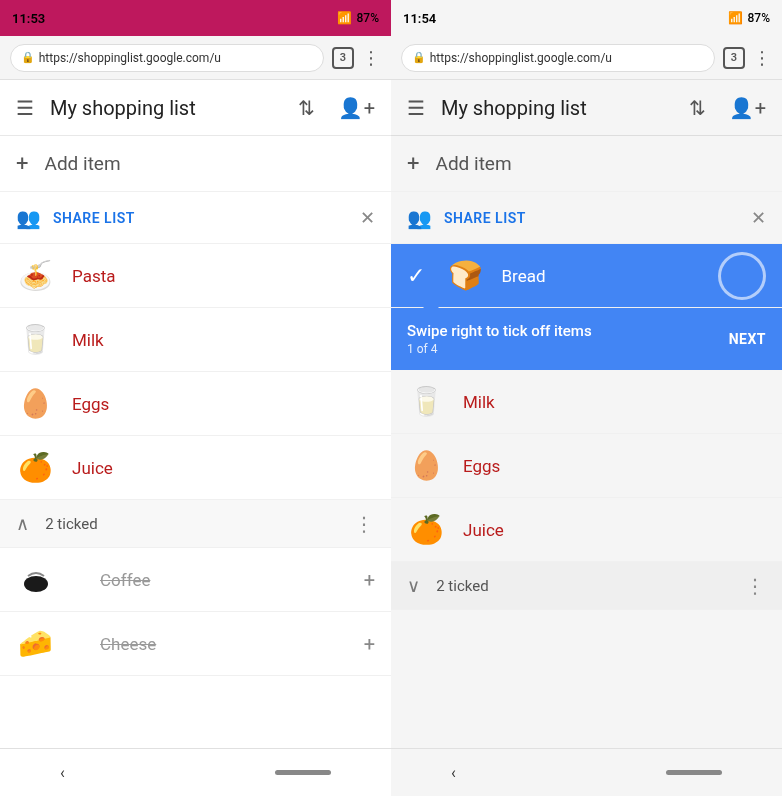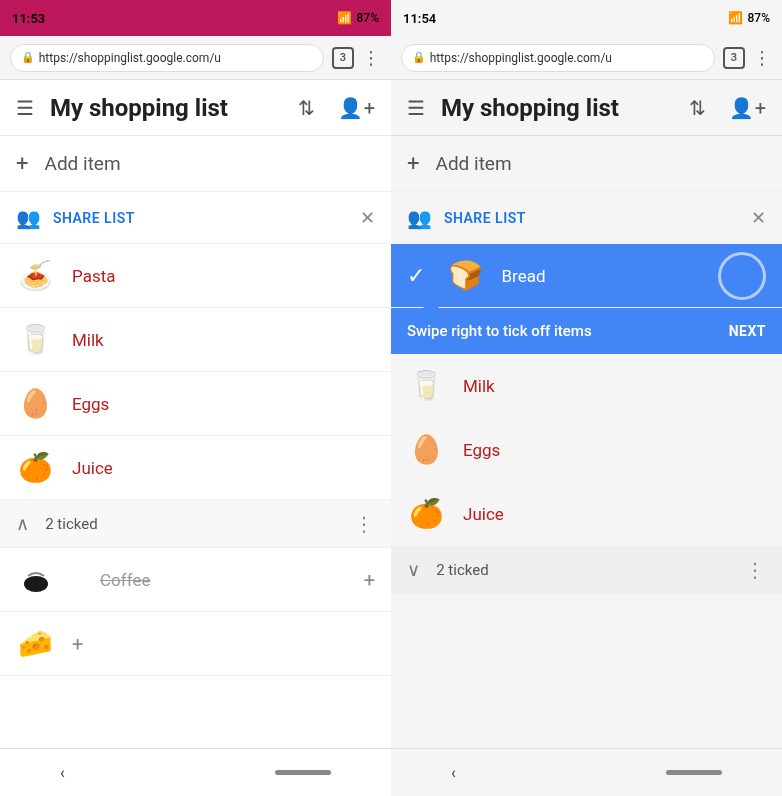--- a/index.html
+++ b/index.html
@@ -85,21 +85,21 @@
       background: #fff;
       display: flex;
       align-items: center;
       padding: 0 16px;
       gap: 16px;
       border-bottom: 1px solid #e8e8e8;
     }
     .right .app-header { background: #f5f5f5; border-bottom: 1px solid #ddd; }
 
     .hamburger-icon { font-size: 20px; color: #555; cursor: pointer; }
-    .app-title { flex: 1; font-size: 24px; font-weight: 700; color: #222; }
+    .app-title { flex: 1; font-size: 20px; font-weight: 400; color: #222; }
     .header-icon { font-size: 20px; color: #555; cursor: pointer; margin-left: 8px; }
 
     
     .add-item-row {
       height: 56px;
       display: flex;
       align-items: center;
       padding: 0 16px;
       gap: 16px;
       background: #fff;
@@ -300,20 +300,21 @@
           <ellipse cx="18" cy="22" rx="12" ry="8" fill="#1a1a1a"></ellipse>
           <path d="M10 14 Q18 8 26 14" stroke="#888" stroke-width="2" fill="none"></path>
         </svg>
       </div>
       <span class="item-name strikethrough">Coffee</span>
       <span class="item-plus">+</span>
     </div>
 
     <div class="list-item">
       <div class="item-emoji">🧀</div>
+      <span class="item-name strikethrough">Cheese</span>
       <span class="item-plus">+</span>
     </div>
 
   </div>
 
   <div class="nav-bar">
     <span class="nav-back">‹</span>
     <div class="nav-pill"></div>
   </div>
 
@@ -359,20 +360,21 @@
   <div class="list-item bread-row">
     <span class="check-icon">✓</span>
     <div class="item-emoji">🍞</div>
     <span class="item-name bread-name">Bread</span>
     <div class="blue-circle"></div>
   </div>
 
   <div class="swipe-tooltip">
     <div class="tooltip-text-block">
       <div class="tooltip-main">Swipe right to tick off items</div>
+      <div class="tooltip-sub">1 of 4</div>
     </div>
     <span class="tooltip-next">NEXT</span>
   </div>
 
   <div class="list-section">
 
     <div class="list-item">
       <div class="item-emoji">🥛</div>
       <span class="item-name">Milk</span>
     </div>

